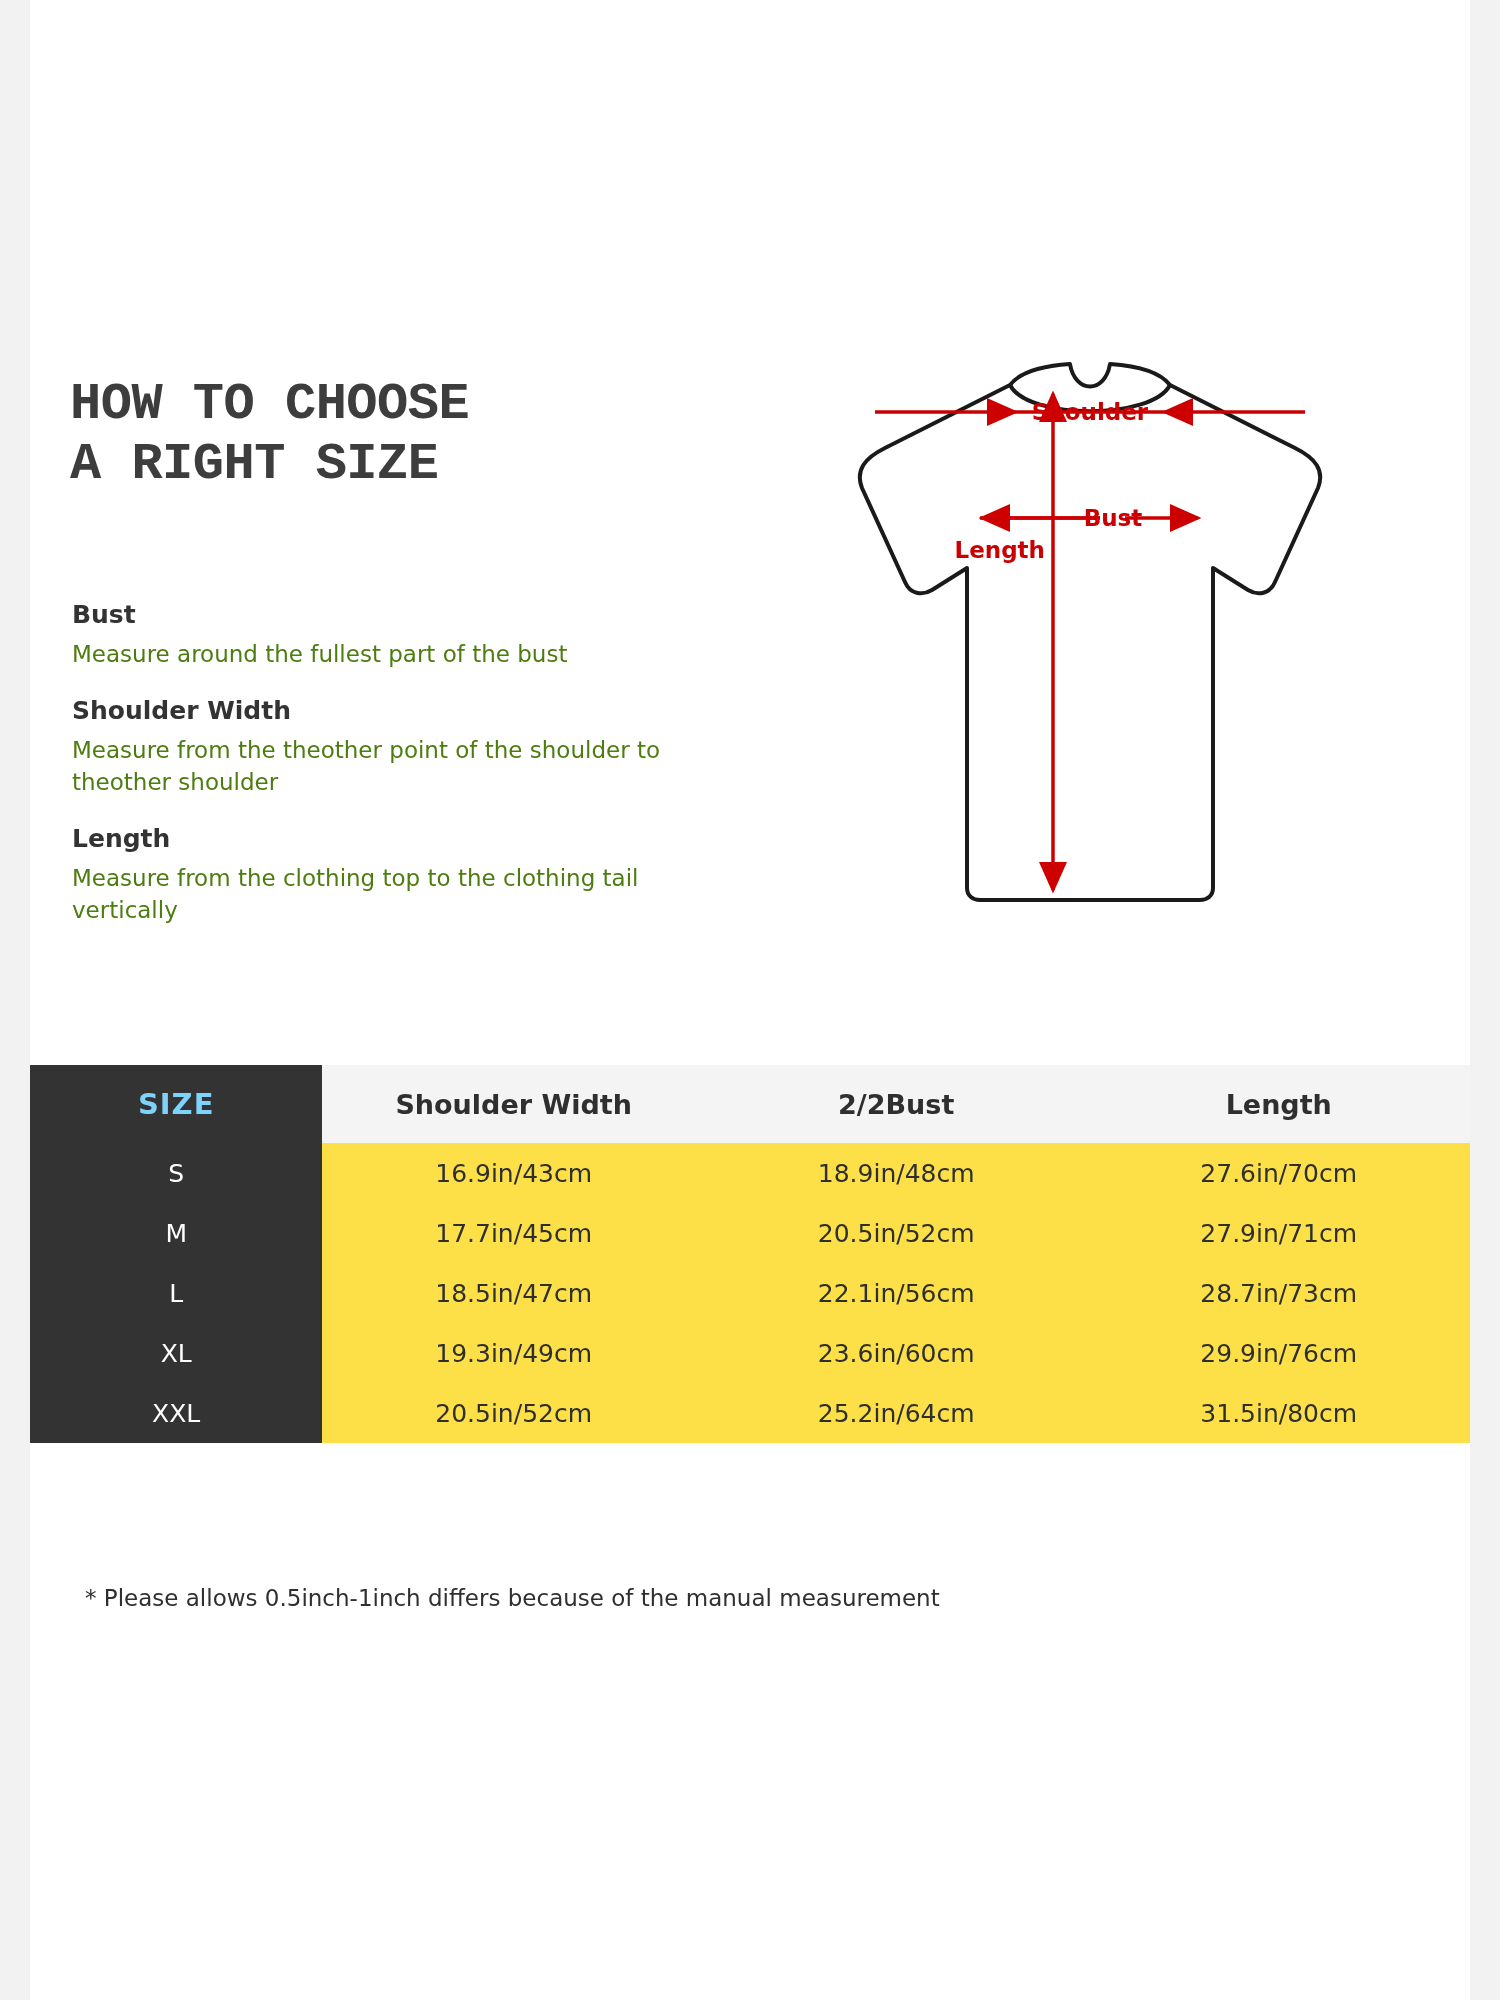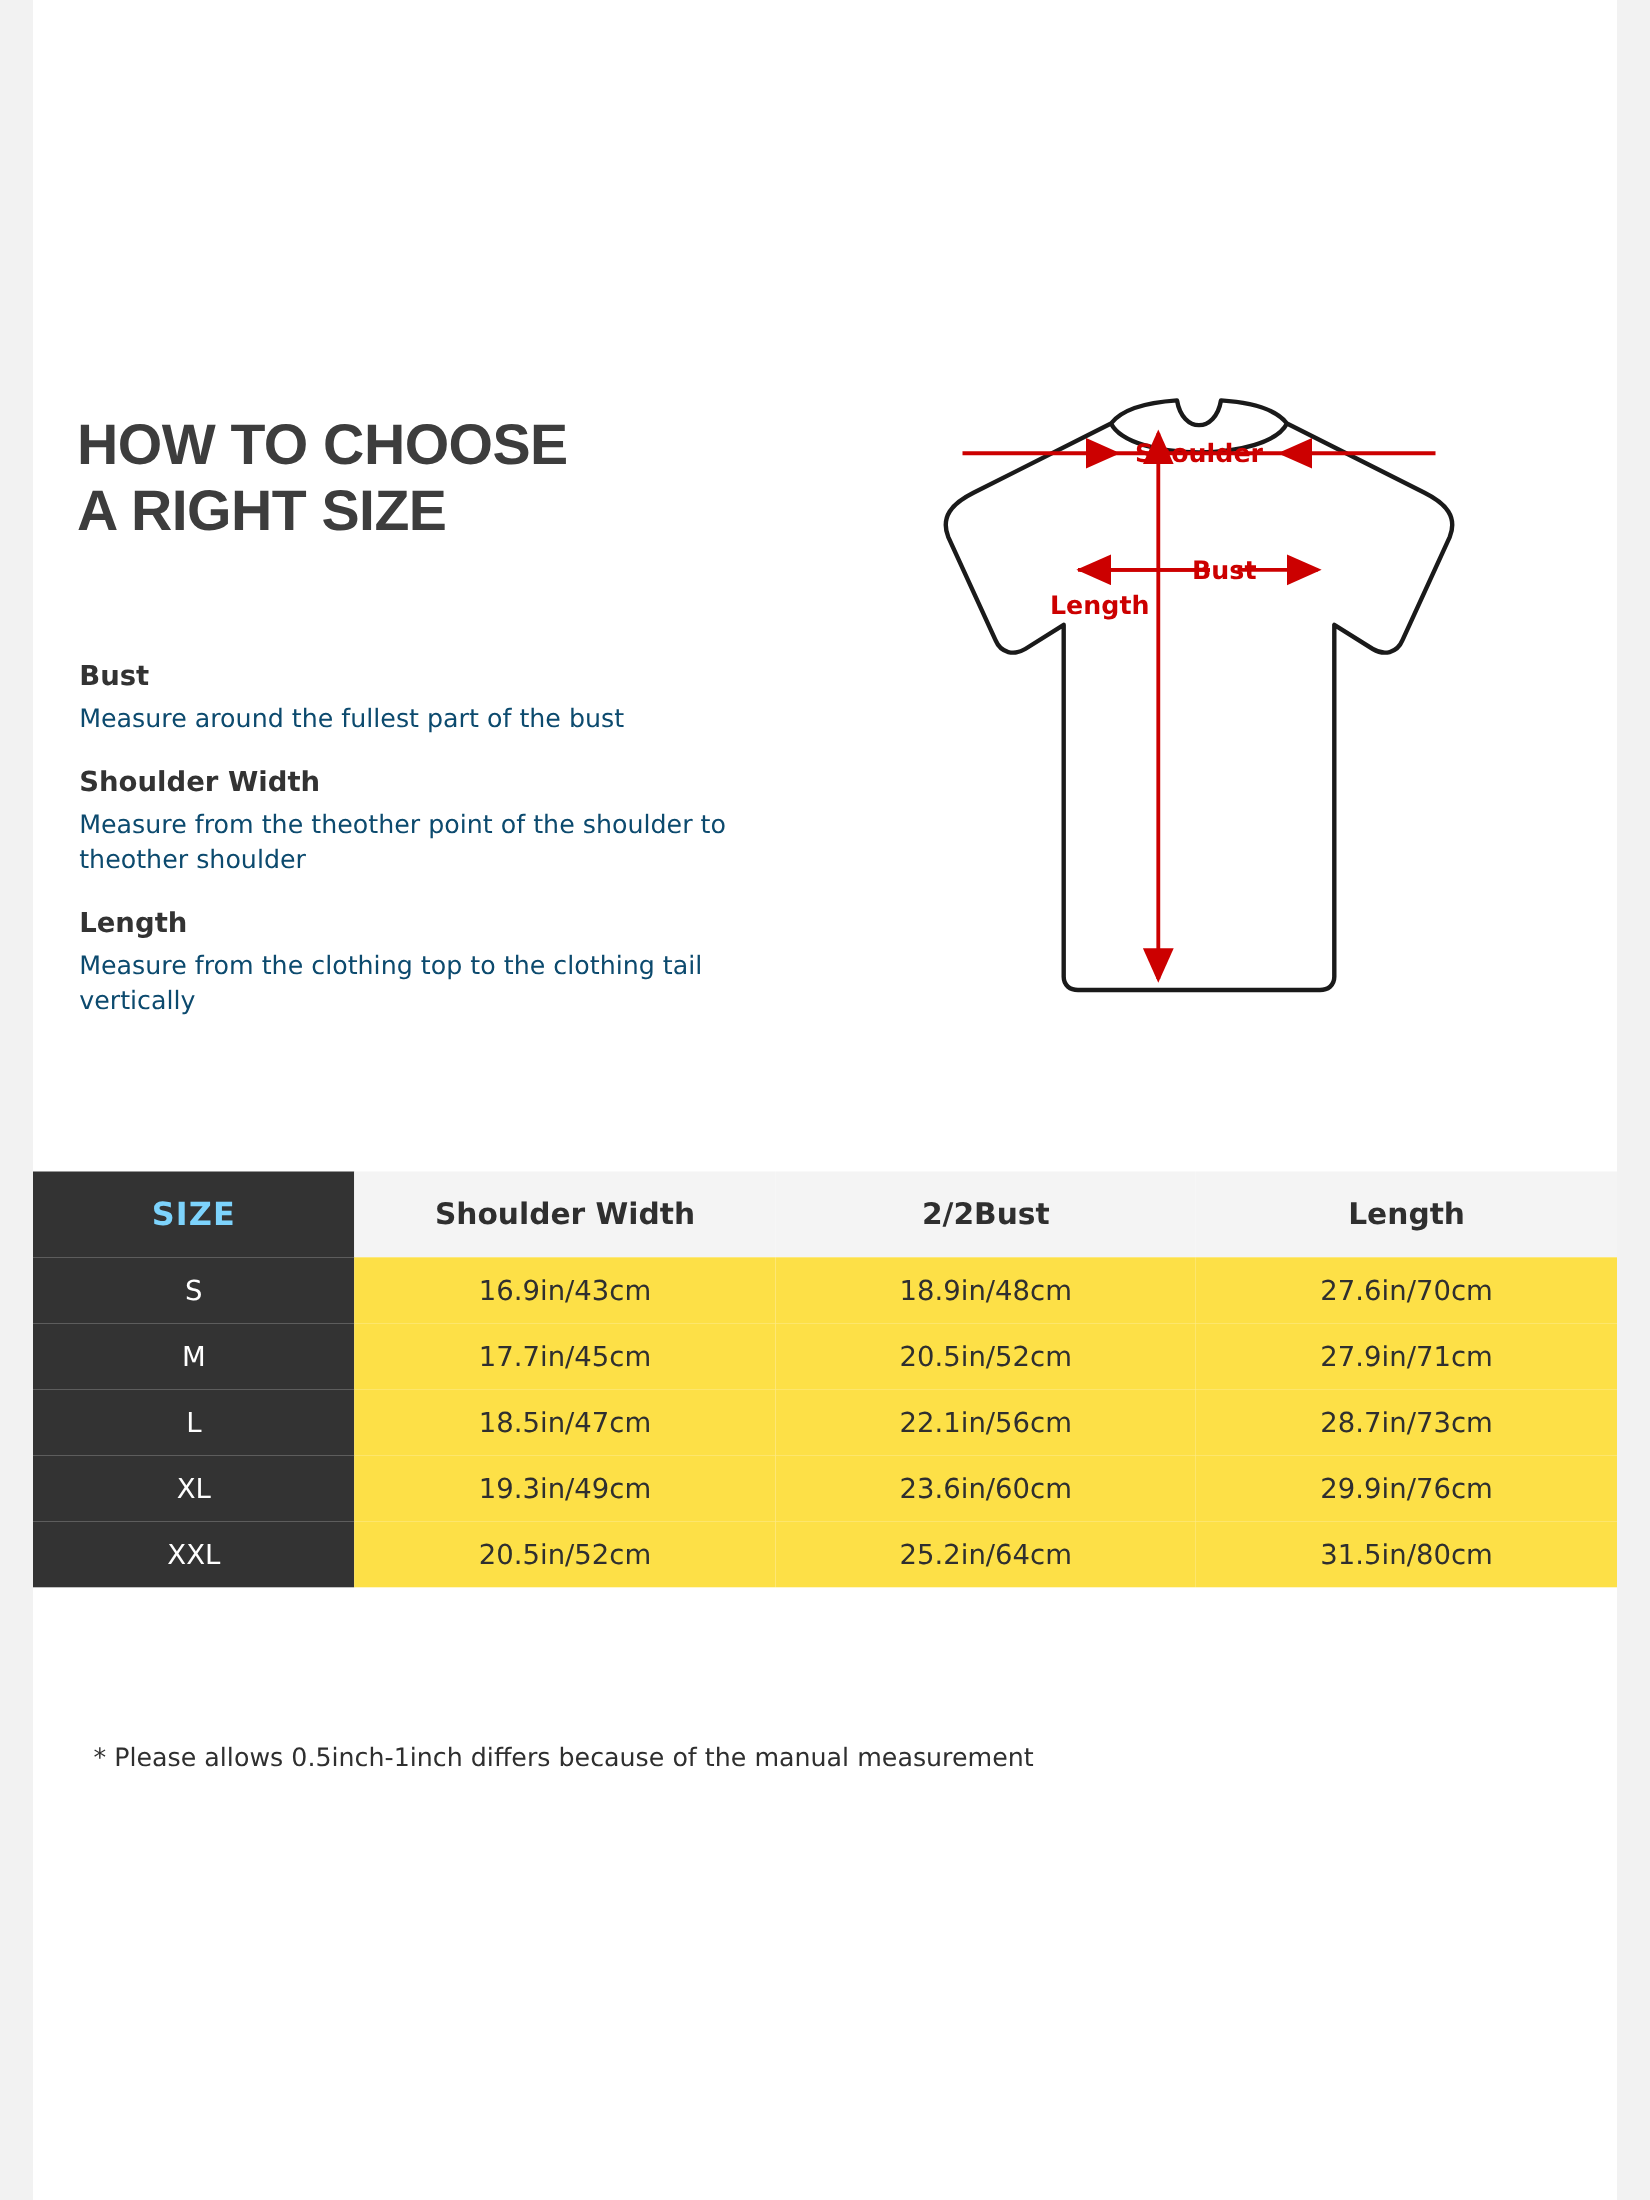--- a/index.html
+++ b/index.html
@@ -46,39 +46,39 @@
   .headline {
     position: absolute;
     left: 40px;
     top: 375px;
     width: 640px;
     font-size: 52px;
     line-height: 60px;
     font-weight: bold;
     letter-spacing: -0.5px;
     color: #3d3d3d;
-    font-family: Liberation Sans, sans-serif;
+    font-family: Liberation Mono, monospace;
   }
 
   .defs {
     position: absolute;
     left: 42px;
     top: 600px;
     width: 620px;
   }
   .def-term {
     font-size: 25px;
     font-weight: bold;
     color: #333333;
     margin: 0 0 8px 0;
     line-height: 30px;
   }
   .def-desc {
     font-size: 23px;
-    color: #0c4a6e;
+    color: #4d7c0f;
     line-height: 32px;
     margin: 0 0 26px 0;
   }
   .def-desc.last { margin-bottom: 0; }
 
   
   .diagram {
     position: absolute;
     left: 740px;
     top: 360px;

